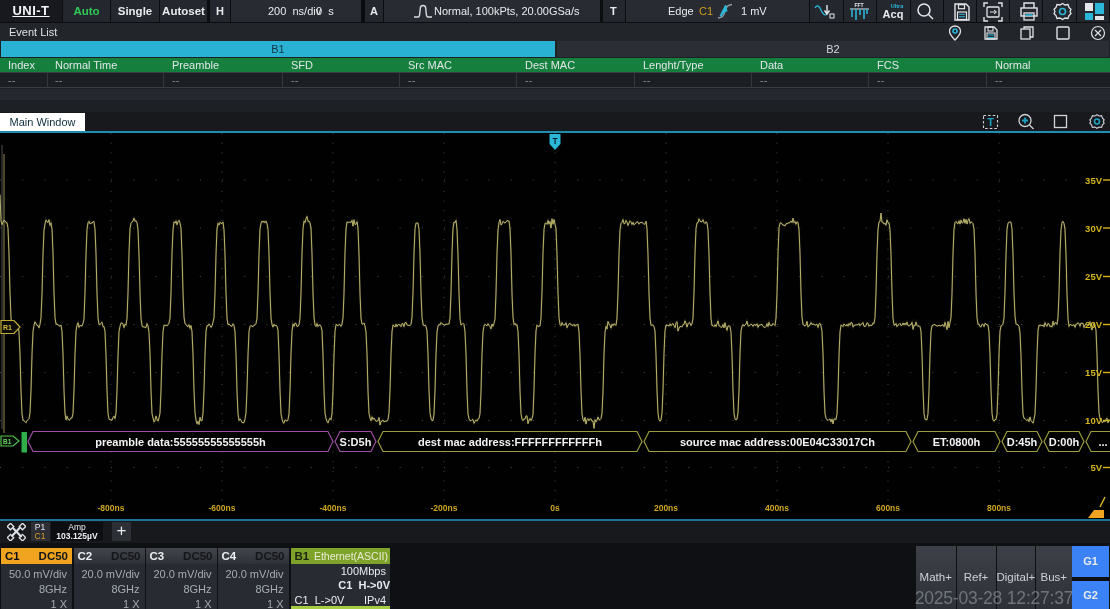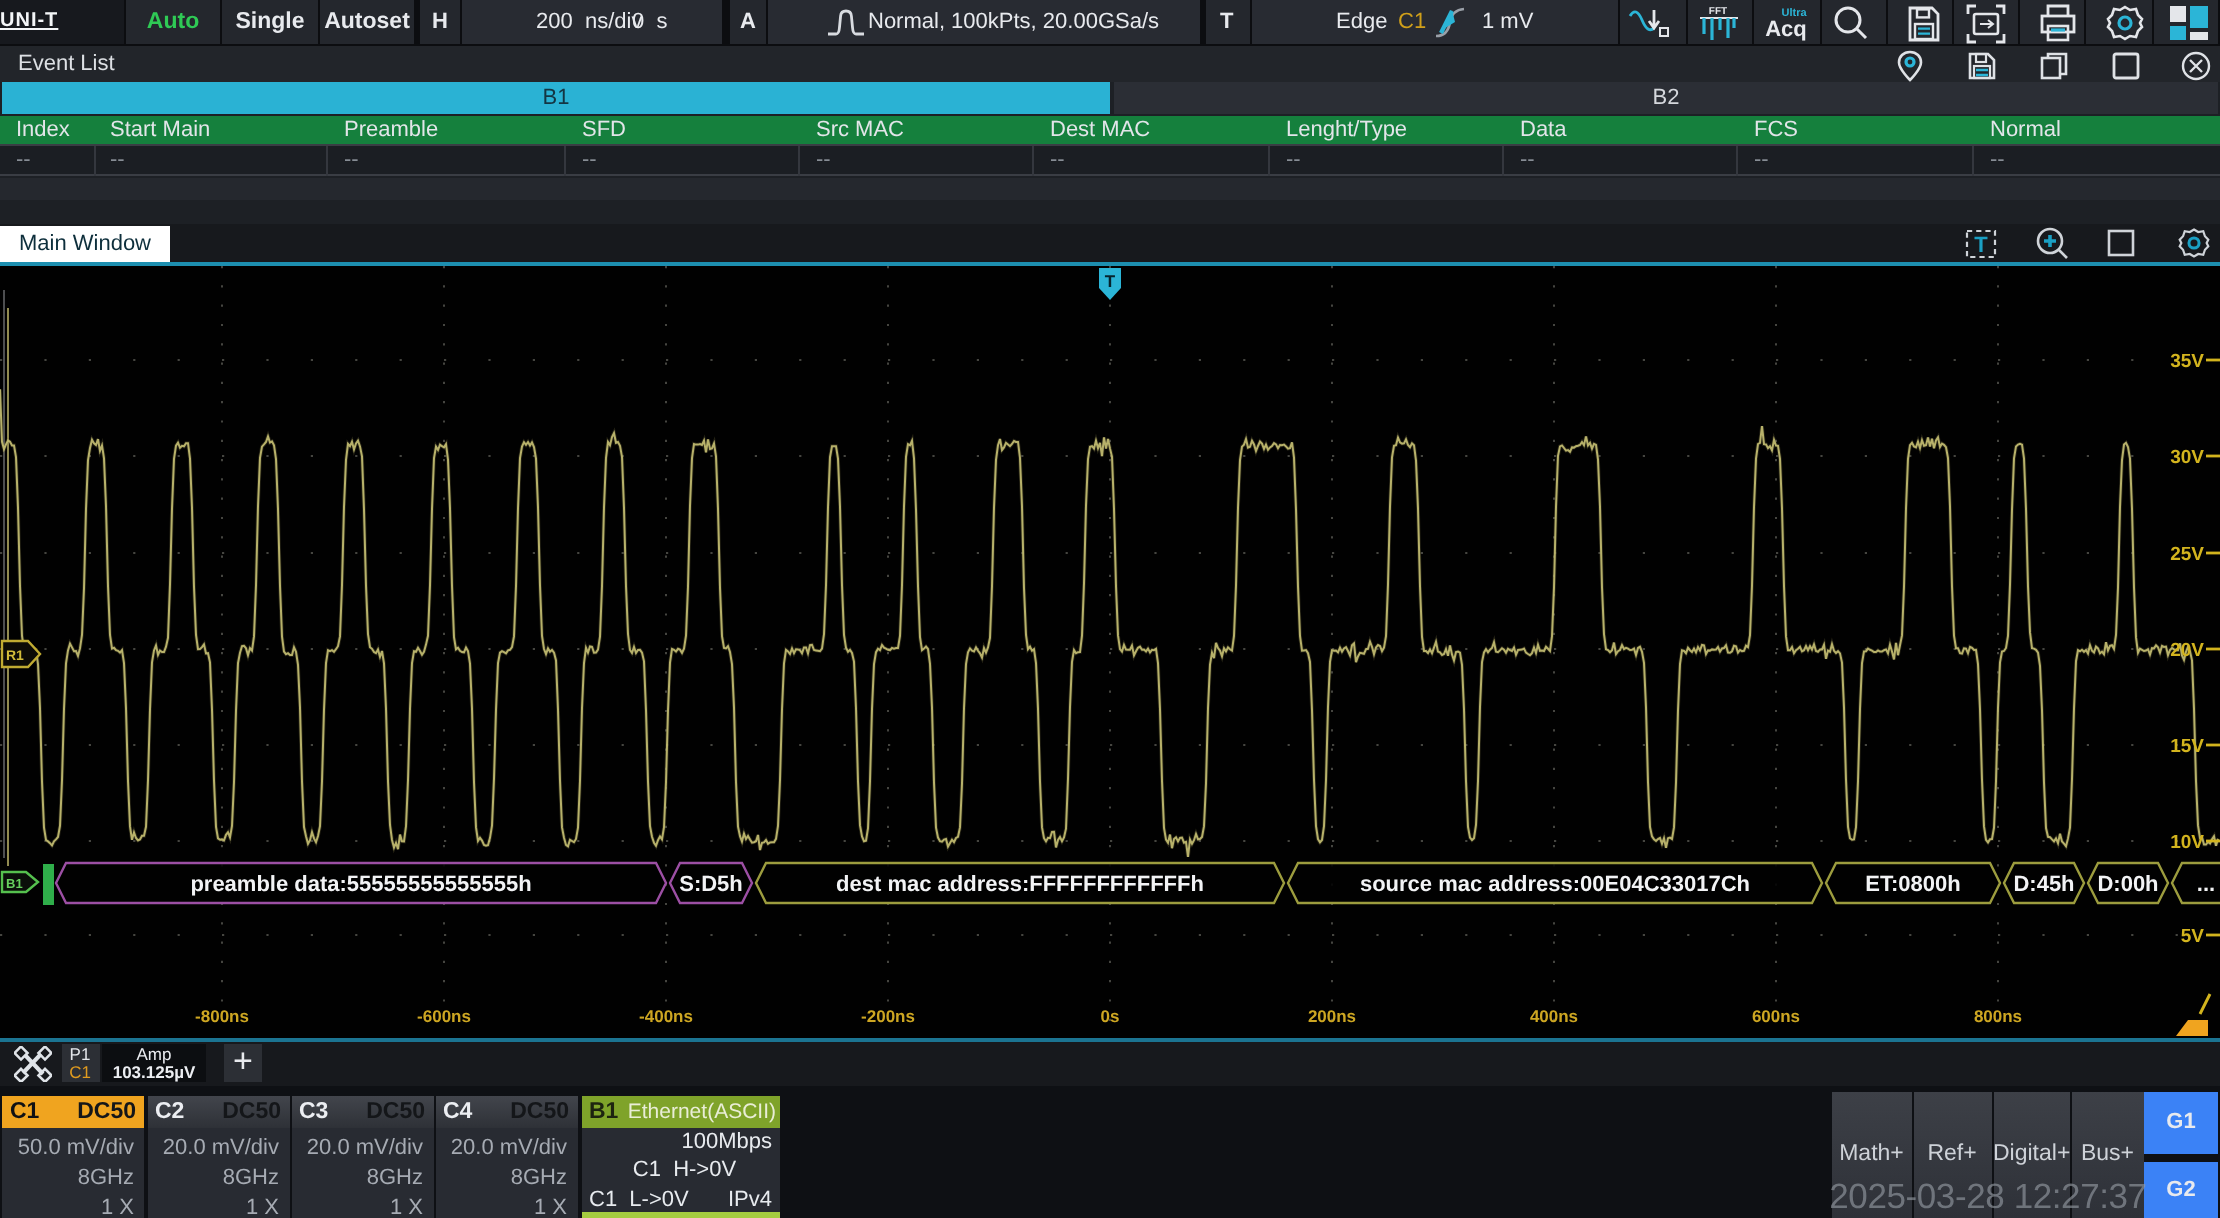--- a/index.html
+++ b/index.html
@@ -4,21 +4,21 @@
 html,body{margin:0;padding:0;background:#000;}
 *{box-sizing:border-box;font-family:"Liberation Sans",sans-serif;}
 #app{position:relative;width:1110px;height:609px;background:#1d2025;overflow:hidden;}
 .abs{position:absolute;}
 
 #topbar{position:absolute;left:0;top:0;width:1110px;height:23px;background:#0c0d10;}
 #topbar .tile{position:absolute;top:0;height:22px;background:#24272d;}
 #topbar .sect{position:absolute;top:0;height:22px;background:#282b32;}
 #topbar .lbl{position:absolute;top:0;height:22px;line-height:22px;font-size:11px;color:#e8eaee;white-space:nowrap;}
 #logo{position:absolute;left:0;top:0;width:62px;height:22px;background:#17191e;color:#f4f6f8;
- font-weight:bold;font-size:10px;line-height:22px;text-align:left;letter-spacing:0.5px;text-decoration:underline;}
+ font-weight:bold;font-size:13px;line-height:22px;text-align:center;letter-spacing:0.5px;text-decoration:underline;}
 .tbtn{position:absolute;top:0;height:22px;line-height:22px;text-align:center;font-size:11.5px;font-weight:bold;color:#e8eaee;background:#24272d;}
 
 #evtitle{position:absolute;left:0;top:23px;width:1110px;height:18px;background:#22252a;}
 #evtitle span{position:absolute;left:9px;top:0;line-height:18px;font-size:11px;color:#dde0e4;}
 #tabB1{position:absolute;left:1px;top:41px;width:554px;height:16px;background:#2ab2d4;
  color:#143542;font-size:11px;line-height:16px;text-align:center;}
 #tabB2{position:absolute;left:557px;top:41px;width:552px;height:16px;background:#2b2e35;
  color:#d5d8dd;font-size:11px;line-height:16px;text-align:center;}
 #thead{position:absolute;left:0;top:58px;width:1110px;height:14px;background:#15803d;}
 #thead div{position:absolute;top:0;line-height:14px;font-size:11px;color:#e2e5e9;white-space:nowrap;}
@@ -161,21 +161,21 @@
 </svg>
 <svg class="abs" style="left:1090px;top:25px" width="16" height="16" viewBox="0 0 16 16">
  <circle cx="8" cy="8" r="6.5" fill="none" stroke="#dfe2e6" stroke-width="1.2"></circle>
  <path d="M5 5 L11 11 M11 5 L5 11" stroke="#dfe2e6" stroke-width="1.2"></path>
 </svg>
 
 <div id="tabB1">B1</div>
     <div id="tabB2">B2</div>
 <div id="thead">
       <div style="left:8px;">Index</div>
-      <div style="left:55px;">Start Main</div>
+      <div style="left:55px;">Normal Time</div>
       <div style="left:172px;">Preamble</div>
       <div style="left:291px;">SFD</div>
       <div style="left:408px;">Src MAC</div>
       <div style="left:525px;">Dest MAC</div>
       <div style="left:643px;text-align:center;">Lenght/Type</div>
       <div style="left:760px;">Data</div>
       <div style="left:877px;">FCS</div>
       <div style="left:995px;">Normal</div>
     </div>
 <div id="trow">
@@ -353,21 +353,21 @@
         <div>1&nbsp;X</div>
       </div>
     </div>
 <div class="card" style="left:290.5px;width:99.5px;">
 <div class="chead" style="background:#7fa32a;color:#e9edd6;">
 <span style="float:left;padding-left:4px;color:#1d2410;">B1</span>
 <span style="float:right;padding-right:2px;font-weight:normal;font-size:10.5px;">Ethernet(ASCII)</span>
       </div>
 <div style="position:absolute;top:16px;width:100%;font-size:11px;color:#e8ebef;">
 <div style="text-align:right;padding-right:4px;height:14px;line-height:14px;">100Mbps</div>
-<div style="text-align:center;padding-left:4px;height:15px;line-height:15px;">C1&nbsp;&nbsp;H-&gt;0V</div>
+<div style="text-align:right;padding-left:4px;height:15px;line-height:15px;font-weight:bold;">C1&nbsp;&nbsp;H-&gt;0V</div>
 <div style="padding:0 4px;height:15px;line-height:15px;">C1&nbsp;&nbsp;L-&gt;0V<span style="float:right;">IPv4</span></div>
 </div>
 <div style="position:absolute;left:0;bottom:0;width:100%;height:3px;background:#a5cc40;"></div>
 </div>
 <div class="rbtn" style="left:916px;width:39.5px;">Math+</div>
 <div class="rbtn" style="left:956.5px;width:39px;">Ref+</div>
 <div class="rbtn" style="left:996.5px;width:38px;">Digital+</div>
 <div class="rbtn" style="left:1035.5px;width:36.5px;">Bus+</div>
 <div class="gbtn" style="top:546px;height:31px;line-height:31px;">G1</div>
 <div class="gbtn" style="top:580.5px;height:28.5px;line-height:28.5px;">G2</div>

